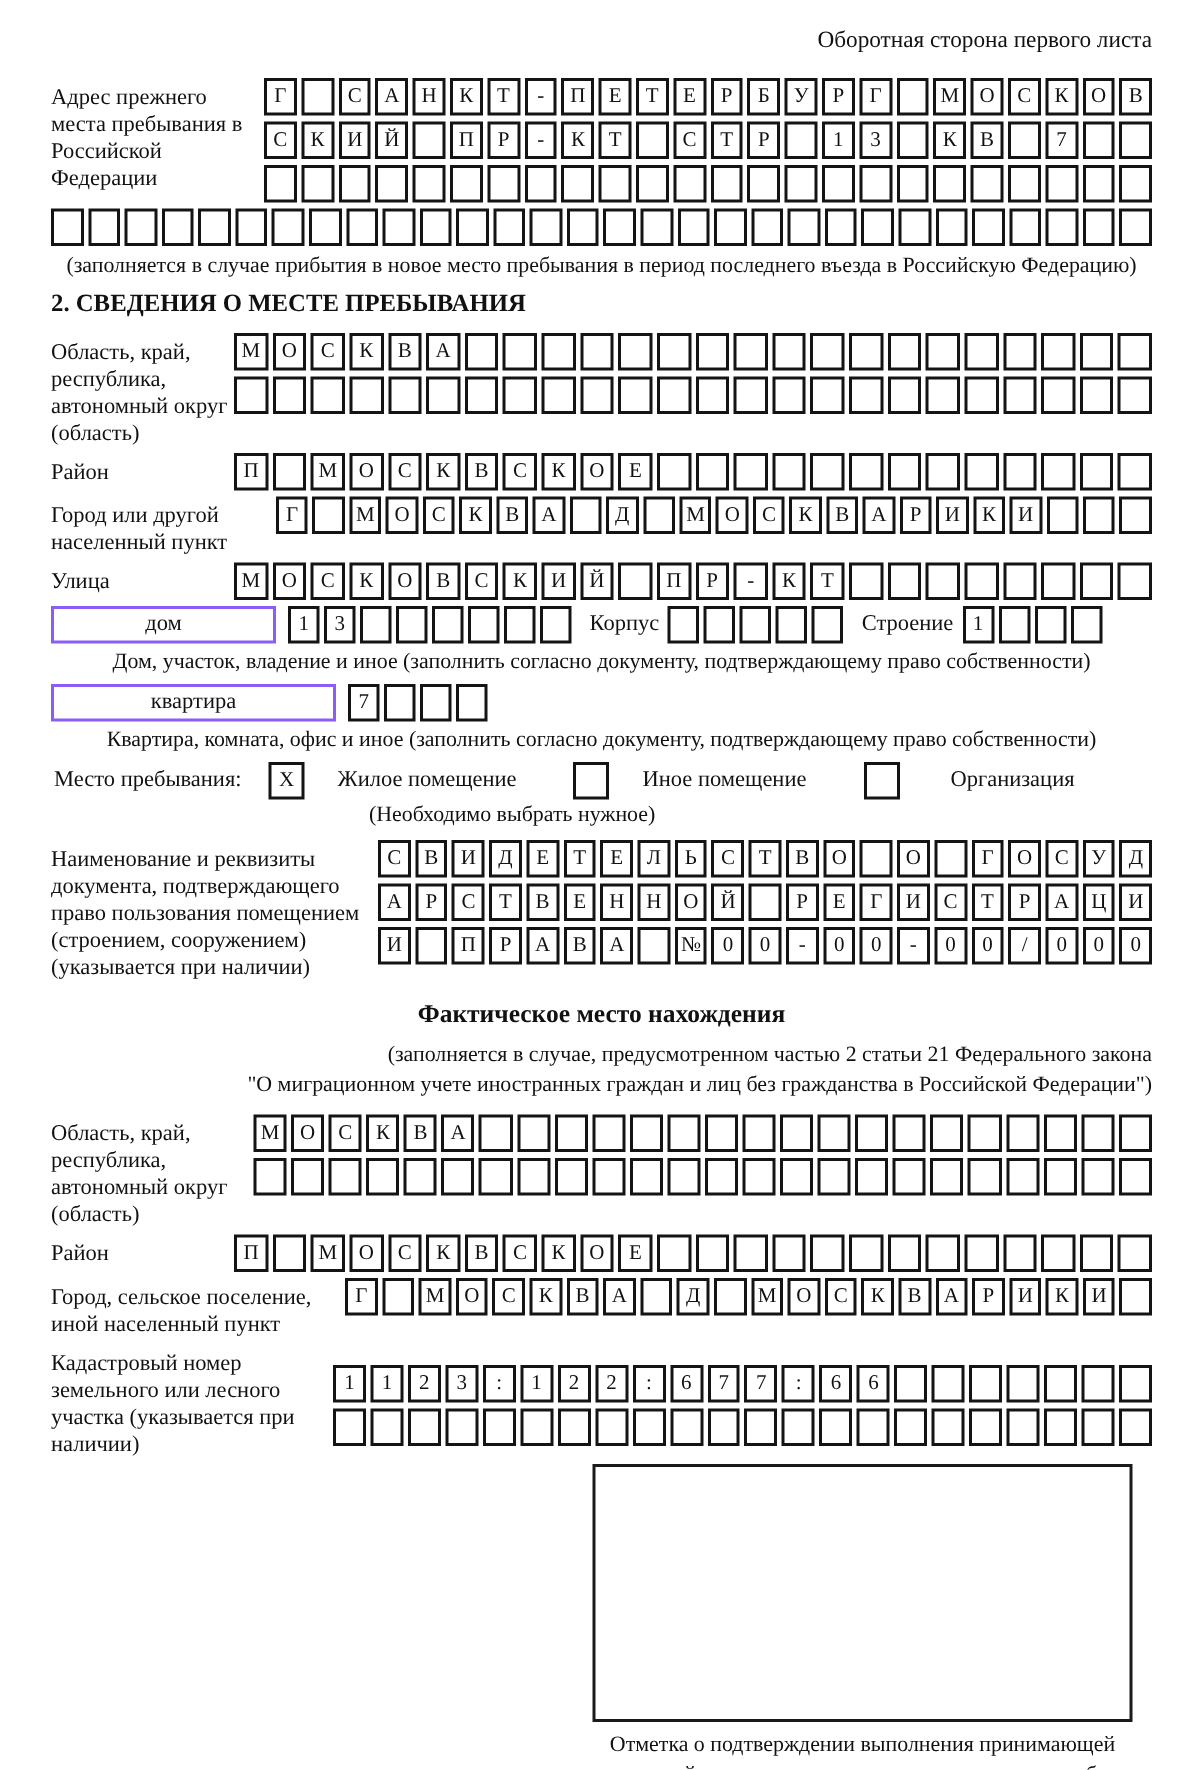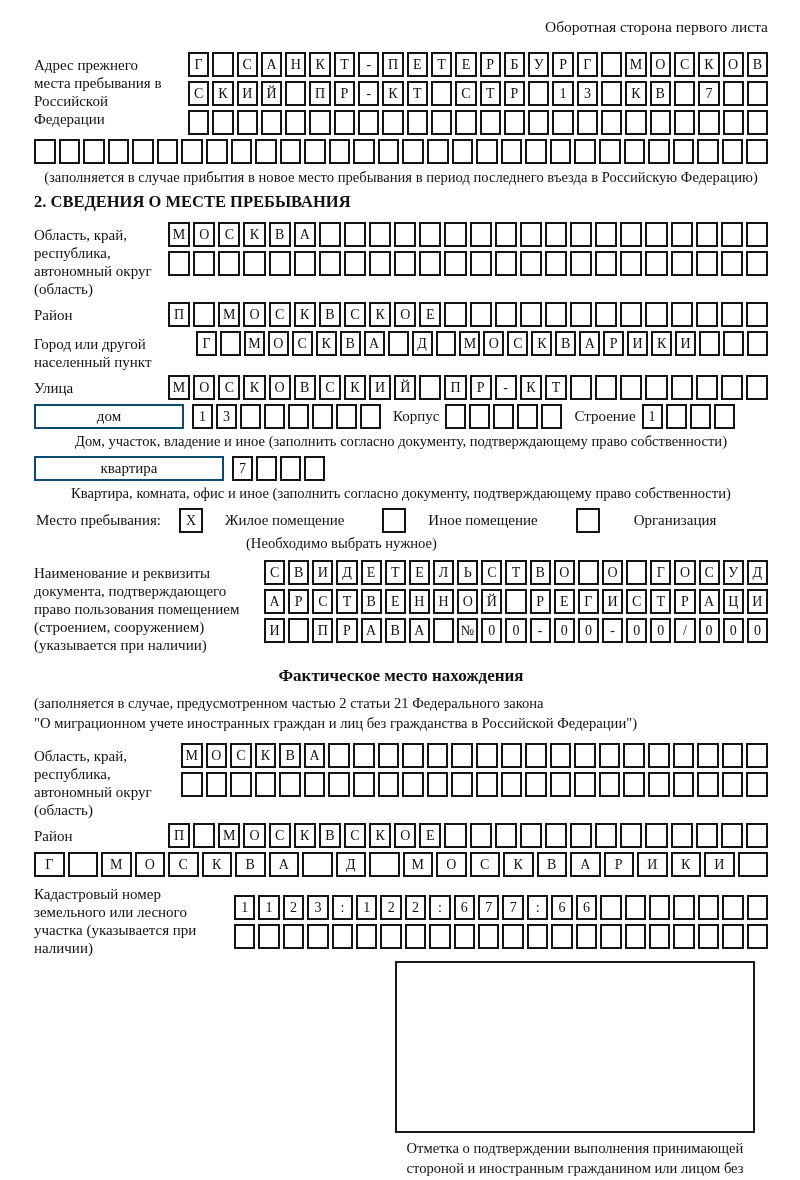--- a/index.html
+++ b/index.html
@@ -6,21 +6,21 @@
   html,body { background:#fff; }
   body {
     width: 800px; height: 1180px; overflow: hidden;
     color: #111;
     font-family: "Liberation Serif", "DejaVu Serif", serif;
   }
   .page { padding: 12px 32px 0 34px; }
 
   .top-note { text-align: right; font-size: 15.5px; margin: 6px 0 16px; }
 
-  .frow { display: flex; align-items: flex-start; margin-bottom: 4px; gap: 12px; }
+  .frow { display: flex; align-items: flex-start; margin-bottom: 4px; }
   .flabel { font-size: 15px; line-height: 1.2; padding-top: 4px; }
   .w142 { flex: 0 0 142px; }
   .w122 { flex: 0 0 122px; }
   .w135 { flex: 0 0 135px; }
   .w150 { flex: 0 0 150px; }
   .w188 { flex: 0 0 188px; }
   .w196 { flex: 0 0 196px; }
   .w218 { flex: 0 0 218px; }
 
   .rows { flex: 1 1 auto; display: flex; flex-direction: column; gap: 4px; }
@@ -35,38 +35,38 @@
   .cells.fx { flex: 0 0 auto; }
   .cells.fx .cell { flex: 0 0 21px; }
   .fullrow { margin-top: 4px; }
 
   .caption { font-size: 14.6px; text-align: center; margin: 5px 0 6px; }
   .caption-left { font-size: 14.6px; text-align: center; margin: 4px 0 6px; }
   .h2 { font-weight: bold; font-size: 16.5px; margin: 6px 0 10px; }
 
   .comprow { display: flex; align-items: center; margin-bottom: 2px; }
   .widebox {
-    border: 2px solid #0c4a6e; height: 25px;
+    border: 2px solid #8b5cf6; height: 25px;
     display: flex; align-items: center; justify-content: center; font-size: 15px;
   }
   .dombox { flex: 0 0 150px; margin-right: 8px; }
   .kvbox  { flex: 0 0 190px; margin-right: 8px; }
   .inl-label { font-size: 15px; white-space: nowrap; }
   .ml12 { margin-left: 12px; } .mr6 { margin-right: 6px; }
 
   .mesto { margin: 6px 2px 2px; gap: 12px; }
   .cb { flex: 0 0 24px; height: 25px; margin: 0 10px; }
   .cb.first { margin-left: 6px; }
   .gap26 { margin-left: 26px; }
   .choose-note { font-size: 14.6px; margin: 0 0 8px 212px; }
 
   .doc-block { margin-top: 4px; }
 
   .fact-title { text-align: center; font-weight: bold; font-size: 17px; margin: 12px 0 8px; }
-  .fact-note { text-align: left; font-size: 14.6px; line-height: 1.35; }
+  .fact-note { text-align: right; font-size: 14.6px; line-height: 1.35; }
   .fact-note.last { margin-bottom: 10px; }
 
   .stamp {
     width: 360px; height: 172px; border: 2px solid #1a1a1a;
     margin: 4px 0 6px 361px; background: #fff;
   }
   .stamp-note {
     width: 384px; margin-left: 349px;
     text-align: center; font-size: 14.6px; line-height: 1.32;
   }
@@ -558,20 +558,21 @@
         <span class="cell"></span>
         <span class="cell"></span>
         <span class="cell"></span>
         <span class="cell"></span>
         <span class="cell"></span>
         <span class="cell"></span>
       </div>
   </div>
 
   <div class="frow">
+    <div class="flabel w196">Город, сельское поселение, иной населенный пункт</div>
     <div class="cells">
         <span class="cell">Г</span>
         <span class="cell"></span>
         <span class="cell">М</span>
         <span class="cell">О</span>
         <span class="cell">С</span>
         <span class="cell">К</span>
         <span class="cell">В</span>
         <span class="cell">А</span>
         <span class="cell"></span>

